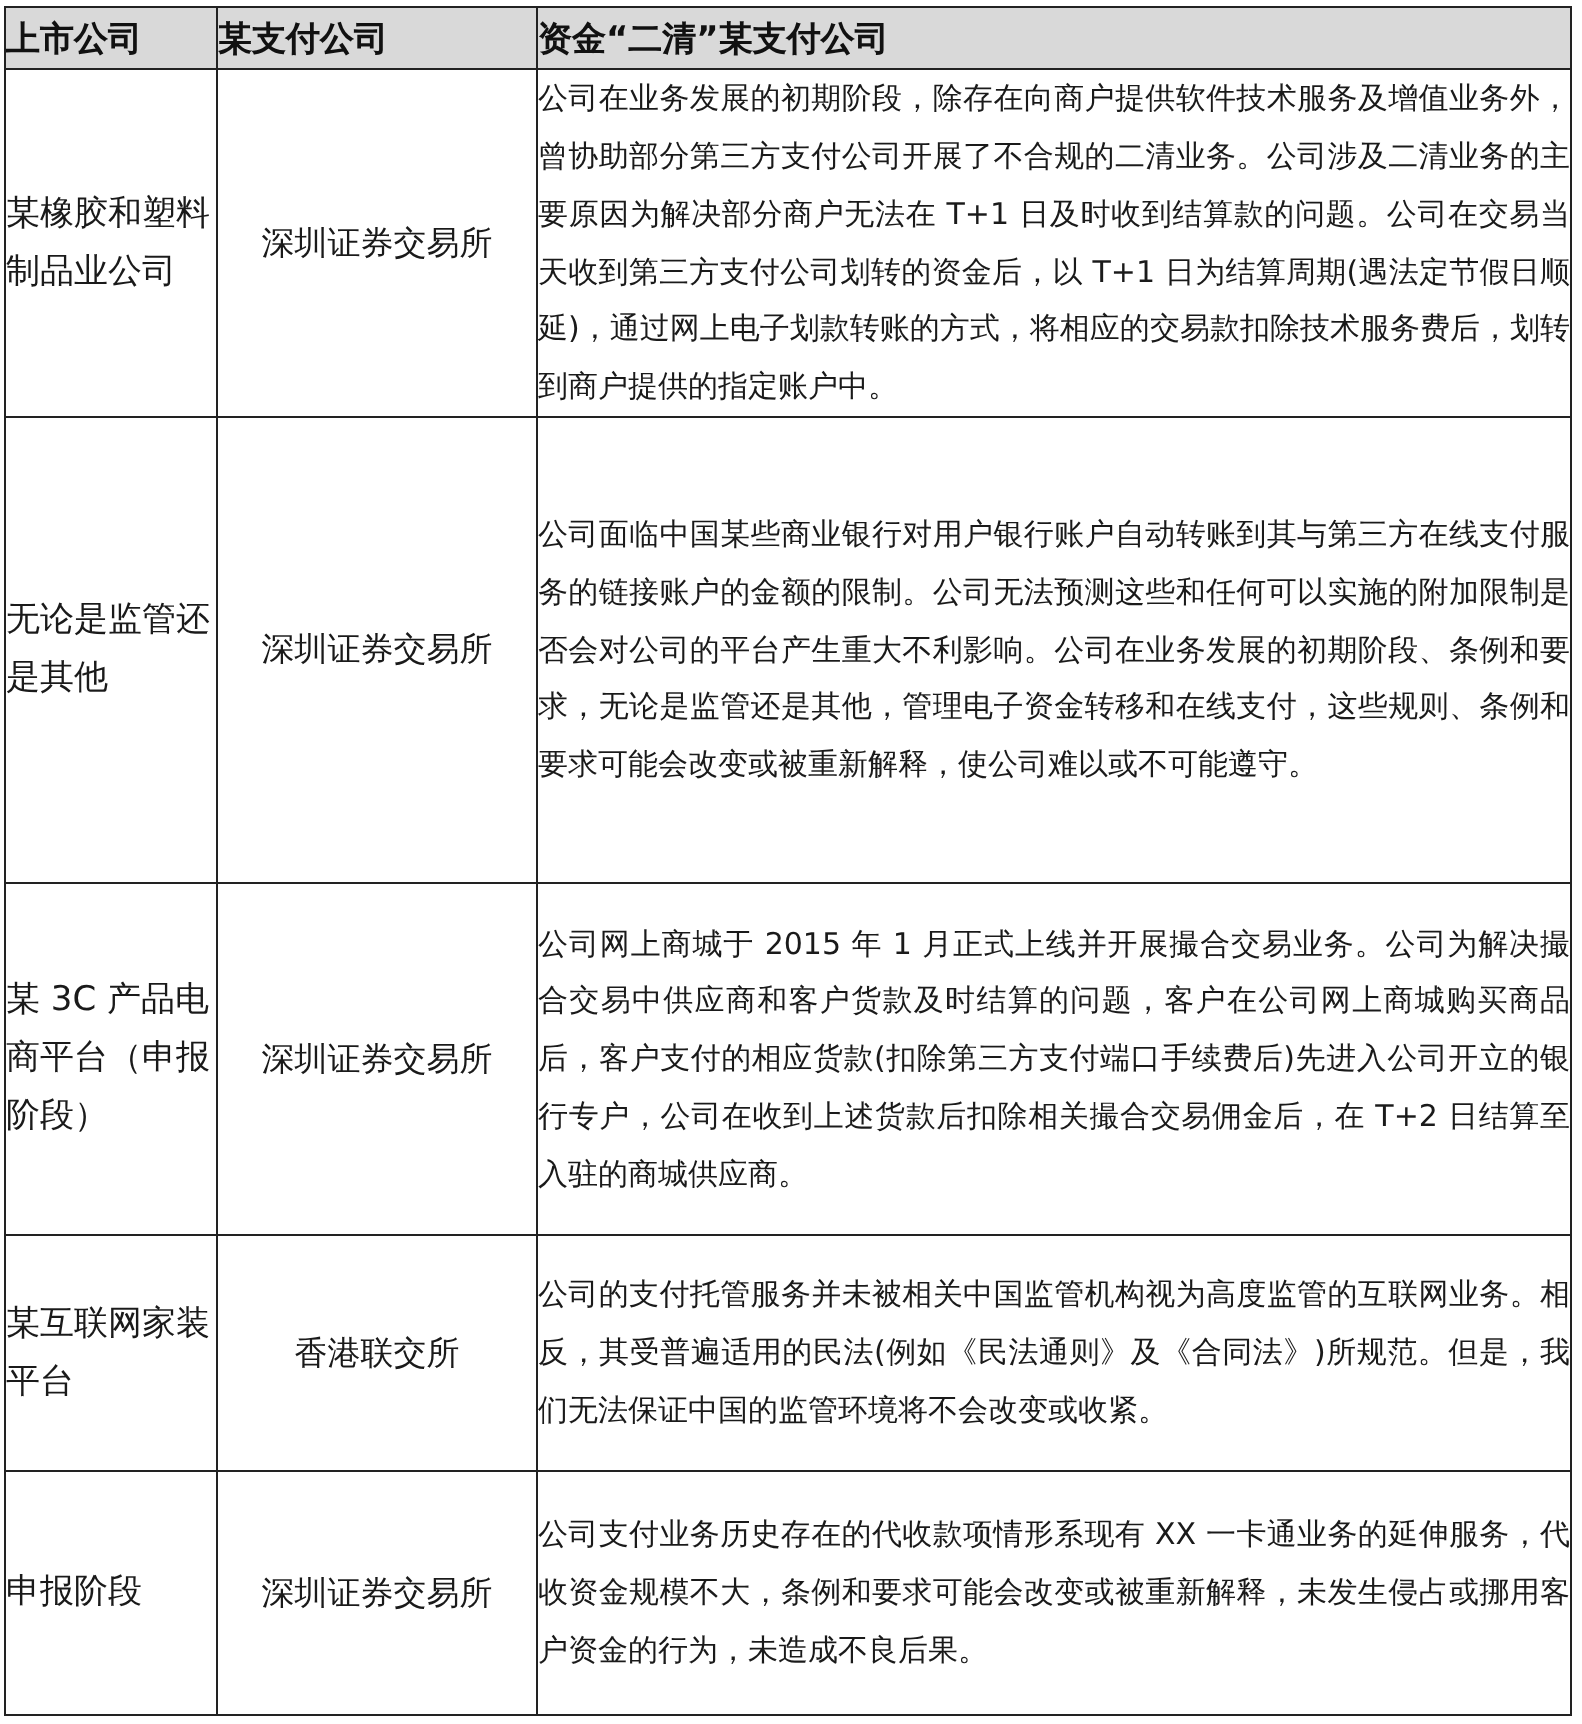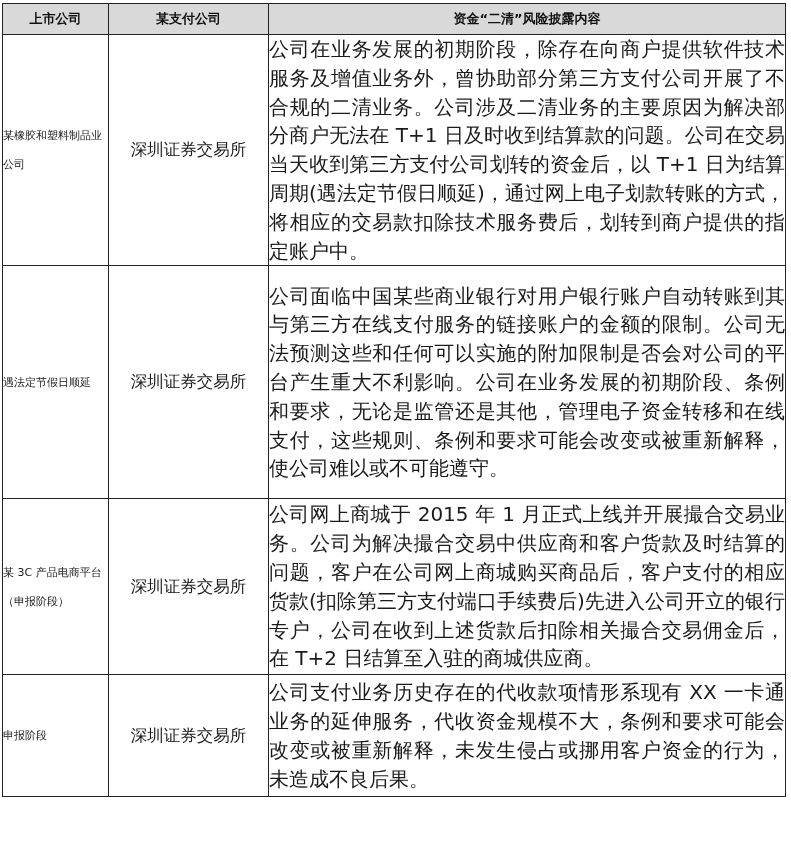--- a/index.html
+++ b/index.html
@@ -24,41 +24,41 @@
       table-layout: fixed;
     }
     table.disclosure td, table.disclosure th {
       border: 1.5px solid #222;
       padding: 0;
       vertical-align: middle;
     }
     th {
       background: #d9d9d9;
       height: 30px;
-      font-size: 13px;
+      font-size: 17px;
       font-weight: bold;
-      text-align: center;
+      text-align: left;
       color: #111;
     }
     col.c1 { width: 106px; }
     col.c2 { width: 160px; }
     col.c3 { width: 517px; }
     td.company {
-      font-size: 11px;
+      font-size: 17px;
       line-height: 29px;
       padding: 0 8px 0 10px;
       text-align: left;
     }
     td.venue {
       font-size: 16.5px;
       text-align: center;
       margin-left: 13px;
     }
     td.content {
-      font-size: 20px;
+      font-size: 15px;
       line-height: 28.8px;
       padding: 1px 8px 1px 9px;
       text-align: justify;
     }
     tr.r1 { height: 174px; }
     tr.r2 { height: 233px; }
     tr.r3 { height: 176px; }
     tr.r4 { height: 118px; }
     tr.r5 { height: 122px; }
   </style>
@@ -68,38 +68,43 @@
 <table class="disclosure">
   <colgroup>
     <col class="c1">
       <col class="c2">
       <col class="c3">
   </colgroup>
   <thead>
     <tr>
       <th>上市公司</th>
       <th>某支付公司</th>
-      <th>资金“二清”风险披露内容</th>
+      <th>资金“二清”某支付公司</th>
     </tr>
   </thead>
   <tbody>
     <tr class="r1">
       <td class="company">某橡胶和塑料制品业公司</td>
       <td class="venue">深圳证券交易所</td>
       <td class="content">公司在业务发展的初期阶段，除存在向商户提供软件技术服务及增值业务外，曾协助部分第三方支付公司开展了不合规的二清业务。公司涉及二清业务的主要原因为解决部分商户无法在 T+1 日及时收到结算款的问题。公司在交易当天收到第三方支付公司划转的资金后，以 T+1 日为结算周期(遇法定节假日顺延)，通过网上电子划款转账的方式，将相应的交易款扣除技术服务费后，划转到商户提供的指定账户中。</td>
     </tr>
     <tr class="r2">
-      <td class="company">遇法定节假日顺延</td>
+      <td class="company">无论是监管还是其他</td>
       <td class="venue">深圳证券交易所</td>
       <td class="content">公司面临中国某些商业银行对用户银行账户自动转账到其与第三方在线支付服务的链接账户的金额的限制。公司无法预测这些和任何可以实施的附加限制是否会对公司的平台产生重大不利影响。公司在业务发展的初期阶段、条例和要求，无论是监管还是其他，管理电子资金转移和在线支付，这些规则、条例和要求可能会改变或被重新解释，使公司难以或不可能遵守。</td>
     </tr>
     <tr class="r3">
       <td class="company">某 3C 产品电商平台（申报阶段）</td>
       <td class="venue">深圳证券交易所</td>
       <td class="content">公司网上商城于 2015 年 1 月正式上线并开展撮合交易业务。公司为解决撮合交易中供应商和客户货款及时结算的问题，客户在公司网上商城购买商品后，客户支付的相应货款(扣除第三方支付端口手续费后)先进入公司开立的银行专户，公司在收到上述货款后扣除相关撮合交易佣金后，在 T+2 日结算至入驻的商城供应商。</td>
+    </tr>
+    <tr class="r4">
+      <td class="company">某互联网家装平台</td>
+      <td class="venue">香港联交所</td>
+      <td class="content">公司的支付托管服务并未被相关中国监管机构视为高度监管的互联网业务。相反，其受普遍适用的民法(例如《民法通则》及《合同法》)所规范。但是，我们无法保证中国的监管环境将不会改变或收紧。</td>
     </tr>
     <tr class="r5">
       <td class="company">申报阶段</td>
       <td class="venue">深圳证券交易所</td>
       <td class="content">公司支付业务历史存在的代收款项情形系现有 XX 一卡通业务的延伸服务，代收资金规模不大，条例和要求可能会改变或被重新解释，未发生侵占或挪用客户资金的行为，未造成不良后果。</td>
     </tr>
   </tbody>
 </table>
 
 </body></html>

